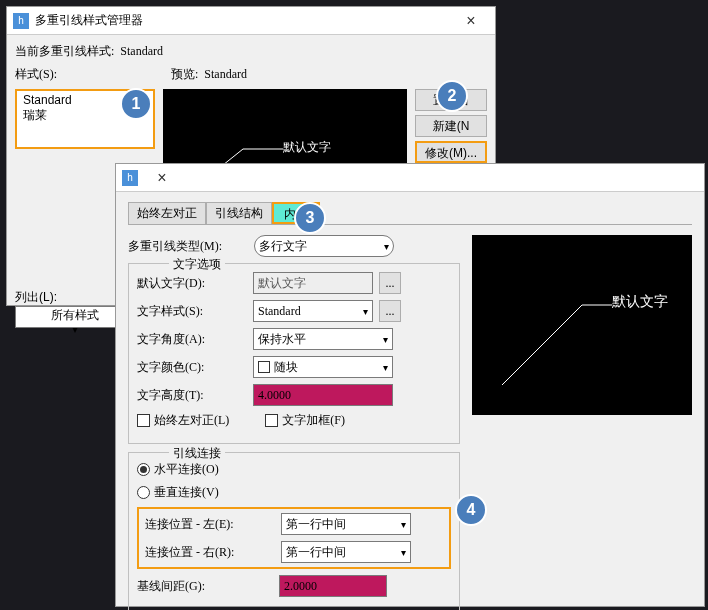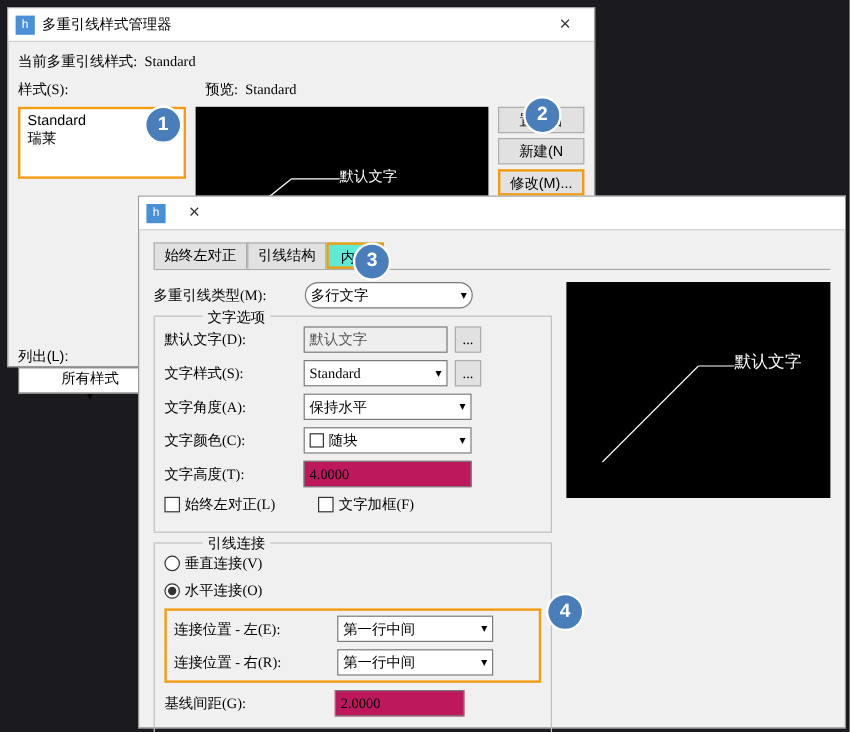--- a/index.html
+++ b/index.html
@@ -144,30 +144,30 @@
             <label class="checkbox" style="margin-left:30px;">
                 <span class="box"></span>
                 <span>文字加框(F)</span>
               </label>
           </div>
         </div>
         <div class="group">
           <span class="group-title">引线连接</span>
           <div class="row">
               <label class="radio">
-                <span class="circle"></span>
-                <span>垂直连接(V)</span>
-              </label>
-            </div>
-          <div class="row">
-              <label class="radio">
                 <span class="circle">
                   <span class="dot"></span>
                 </span>
                 <span>水平连接(O)</span>
+              </label>
+            </div>
+          <div class="row">
+              <label class="radio">
+                <span class="circle"></span>
+                <span>垂直连接(V)</span>
               </label>
             </div>
           <div class="highlight" style="padding:4px 6px;">
             <div class="row">
                 <span class="label" style="width:130px;">连接位置 - 左(E):</span>
                 <div class="dropdown" style="width:130px;">
                   <span class="val">第一行中间</span>
                   <span class="arrow">▾</span>
                 </div>
               </div>

